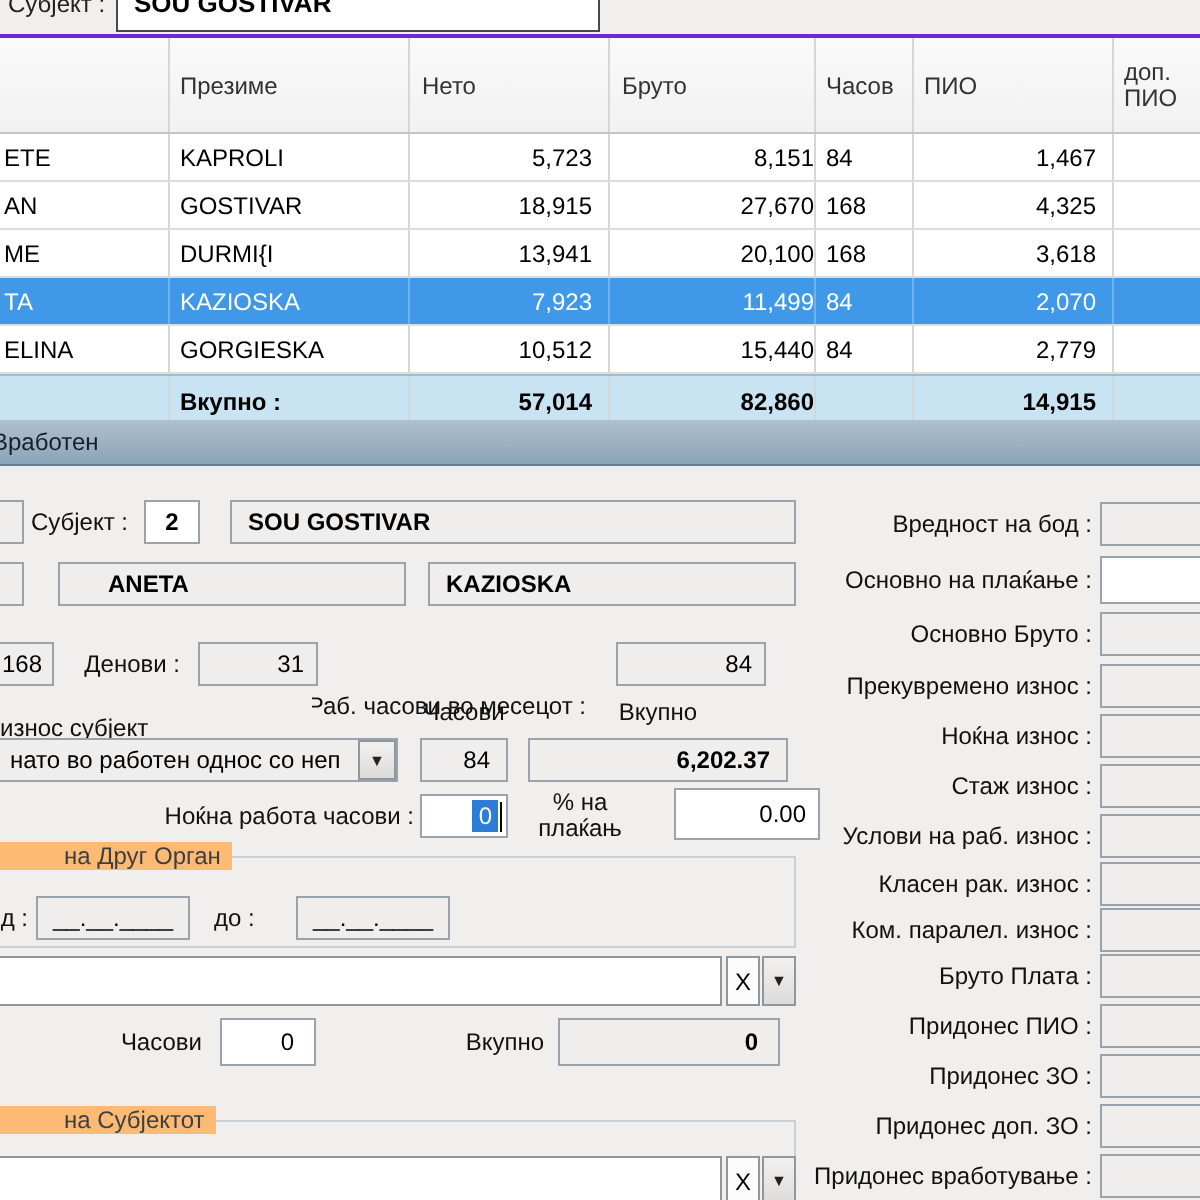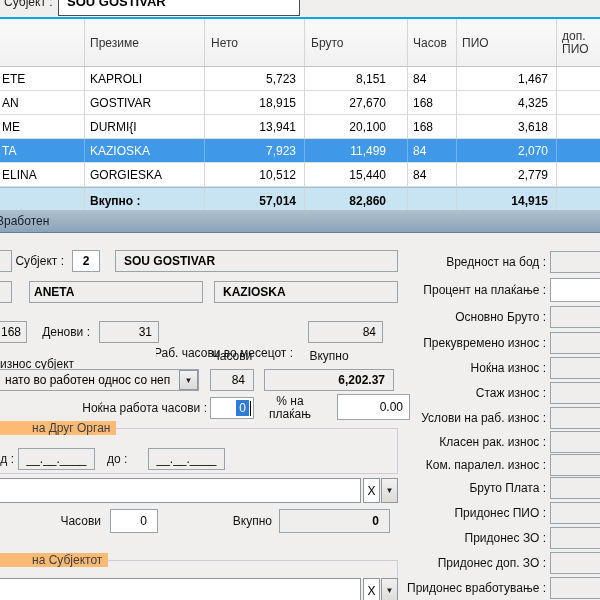--- a/index.html
+++ b/index.html
@@ -7,32 +7,32 @@
     position:relative;width:600px;height:600px;overflow:hidden;
     background:#F0EFEE;font-family:"Liberation Sans",sans-serif;font-size:12px;color:#000;
   }
   
   .toplabel{position:absolute;left:4px;top:-9px;height:22px;display:flex;align-items:center;color:#222;}
   .topfield{position:absolute;left:58px;top:-13px;width:242px;height:29px;background:#fff;
     border:1px solid #4A4A4A;overflow:hidden;display:flex;align-items:center;
     font-weight:bold;font-size:13px;padding-left:8px;box-sizing:border-box;}
   
   .grid{position:absolute;left:0;top:17px;width:600px;height:191px;background:#fff;
-    border-top:2px solid #0ea5e9;border-bottom:2px solid #3A3A3A;box-sizing:border-box;}
+    border-top:2px solid #6d28d9;border-bottom:2px solid #3A3A3A;box-sizing:border-box;}
   .g-row{display:flex;width:100%;}
   .g-head{height:47px;background:linear-gradient(#FAFAFA,#F1F1F1);border-bottom:1px solid #C4C4C4;color:#333;}
   .g-data{height:23px;border-bottom:1px solid #DDDDDD;background:#fff;}
   .g-total{height:25px;background:#C8E3F1;font-weight:bold;border-top:1px solid #9FBFCF;}
   .g-sel{background:#3F99E8;color:#fff;}
   .cell{box-sizing:border-box;border-right:1px solid #D6D6D6;display:flex;align-items:center;overflow:hidden;white-space:nowrap;}
   .g-sel .cell{border-right-color:rgba(255,255,255,0.25);}
   .c-name{width:85px;padding-left:2px;}
   .c-sur{width:120px;padding-left:5px;}
   .c-neto{width:100px;justify-content:flex-end;padding-right:8px;}
-  .c-bruto{width:103px;justify-content:flex-end;padding-right:21px;}
+  .c-bruto{width:103px;justify-content:flex-end;padding-right:0;}
   .c-hours{width:49px;padding-left:5px;}
   .c-pio{width:100px;justify-content:flex-end;padding-right:8px;}
   .c-dop{flex:1;border-right:none;padding-left:5px;}
   .hdr2{line-height:13px;}
   
   .bar{position:absolute;left:0;top:210px;width:600px;height:23px;
     background:linear-gradient(#AFC0CE,#8CA4B8);border-bottom:1px solid #647D92;box-sizing:border-box;
     display:flex;align-items:center;color:#16202B;}
   .bar span{margin-left:-4px;}
   
@@ -138,21 +138,21 @@
   <div class="bar">
     <span>Вработен</span>
   </div>
 
   <div class="fld" style="left:-40px;top:250px;width:52px;"></div>
   <div class="lbl r" style="left:0px;top:250px;width:64px;">Субјект :</div>
   <div class="fld white c b" style="left:72px;top:250px;width:28px;">2</div>
   <div class="fld b" style="left:115px;top:250px;width:283px;padding-left:8px;">SOU GOSTIVAR</div>
 
   <div class="fld" style="left:-40px;top:281px;width:52px;"></div>
-  <div class="fld b" style="left:29px;top:281px;width:174px;padding-left:4px;">ANETA</div>
+  <div class="fld b" style="left:29px;top:281px;width:174px;padding-left:24px;">ANETA</div>
   <div class="fld b" style="left:214px;top:281px;width:184px;padding-left:8px;">KAZIOSKA</div>
 
   <div class="fld r" style="left:-40px;top:321px;width:67px;padding-right:5px;">168</div>
   <div class="lbl r" style="left:30px;top:321px;width:60px;">Денови :</div>
   <div class="fld r" style="left:99px;top:321px;width:60px;padding-right:6px;">31</div>
   <div class="lbl r" style="left:156px;top:321px;width:137px;margin-top:21px;">Раб. часови во месецот :</div>
   <div class="fld r" style="left:308px;top:321px;width:75px;padding-right:6px;">84</div>
 
   <div class="lbl" style="left:0px;top:353px;width:120px;">износ субјект</div>
   <div class="lbl c" style="left:206px;top:345px;width:52px;">Часови</div>
@@ -200,21 +200,21 @@
 
   <div class="combo" style="left:-40px;top:578px;width:401px;height:25px;"></div>
   <div class="btn x" style="left:363px;top:578px;width:17px;height:25px;">X</div>
   <div class="btn arrow" style="left:381px;top:578px;width:17px;height:25px;">
     <span>▼</span>
   </div>
 
   <div class="lbl r" style="left:380px;top:251px;width:166px;">Вредност на бод :</div>
   <div class="fld" style="left:550px;top:251px;width:60px;"></div>
 
-  <div class="lbl r" style="left:380px;top:279px;width:166px;">Процент на плаќање :</div>
+  <div class="lbl r" style="left:380px;top:279px;width:166px;">Основно на плаќање :</div>
   <div class="fld white" style="left:550px;top:278px;width:60px;height:24px;"></div>
 
   <div class="lbl r" style="left:380px;top:306px;width:166px;">Основно Бруто :</div>
   <div class="fld" style="left:550px;top:306px;width:60px;"></div>
 
   <div class="lbl r" style="left:380px;top:332px;width:166px;">Прекувремено износ :</div>
   <div class="fld" style="left:550px;top:332px;width:60px;"></div>
 
   <div class="lbl r" style="left:380px;top:357px;width:166px;">Ноќна износ :</div>
   <div class="fld" style="left:550px;top:357px;width:60px;"></div>

